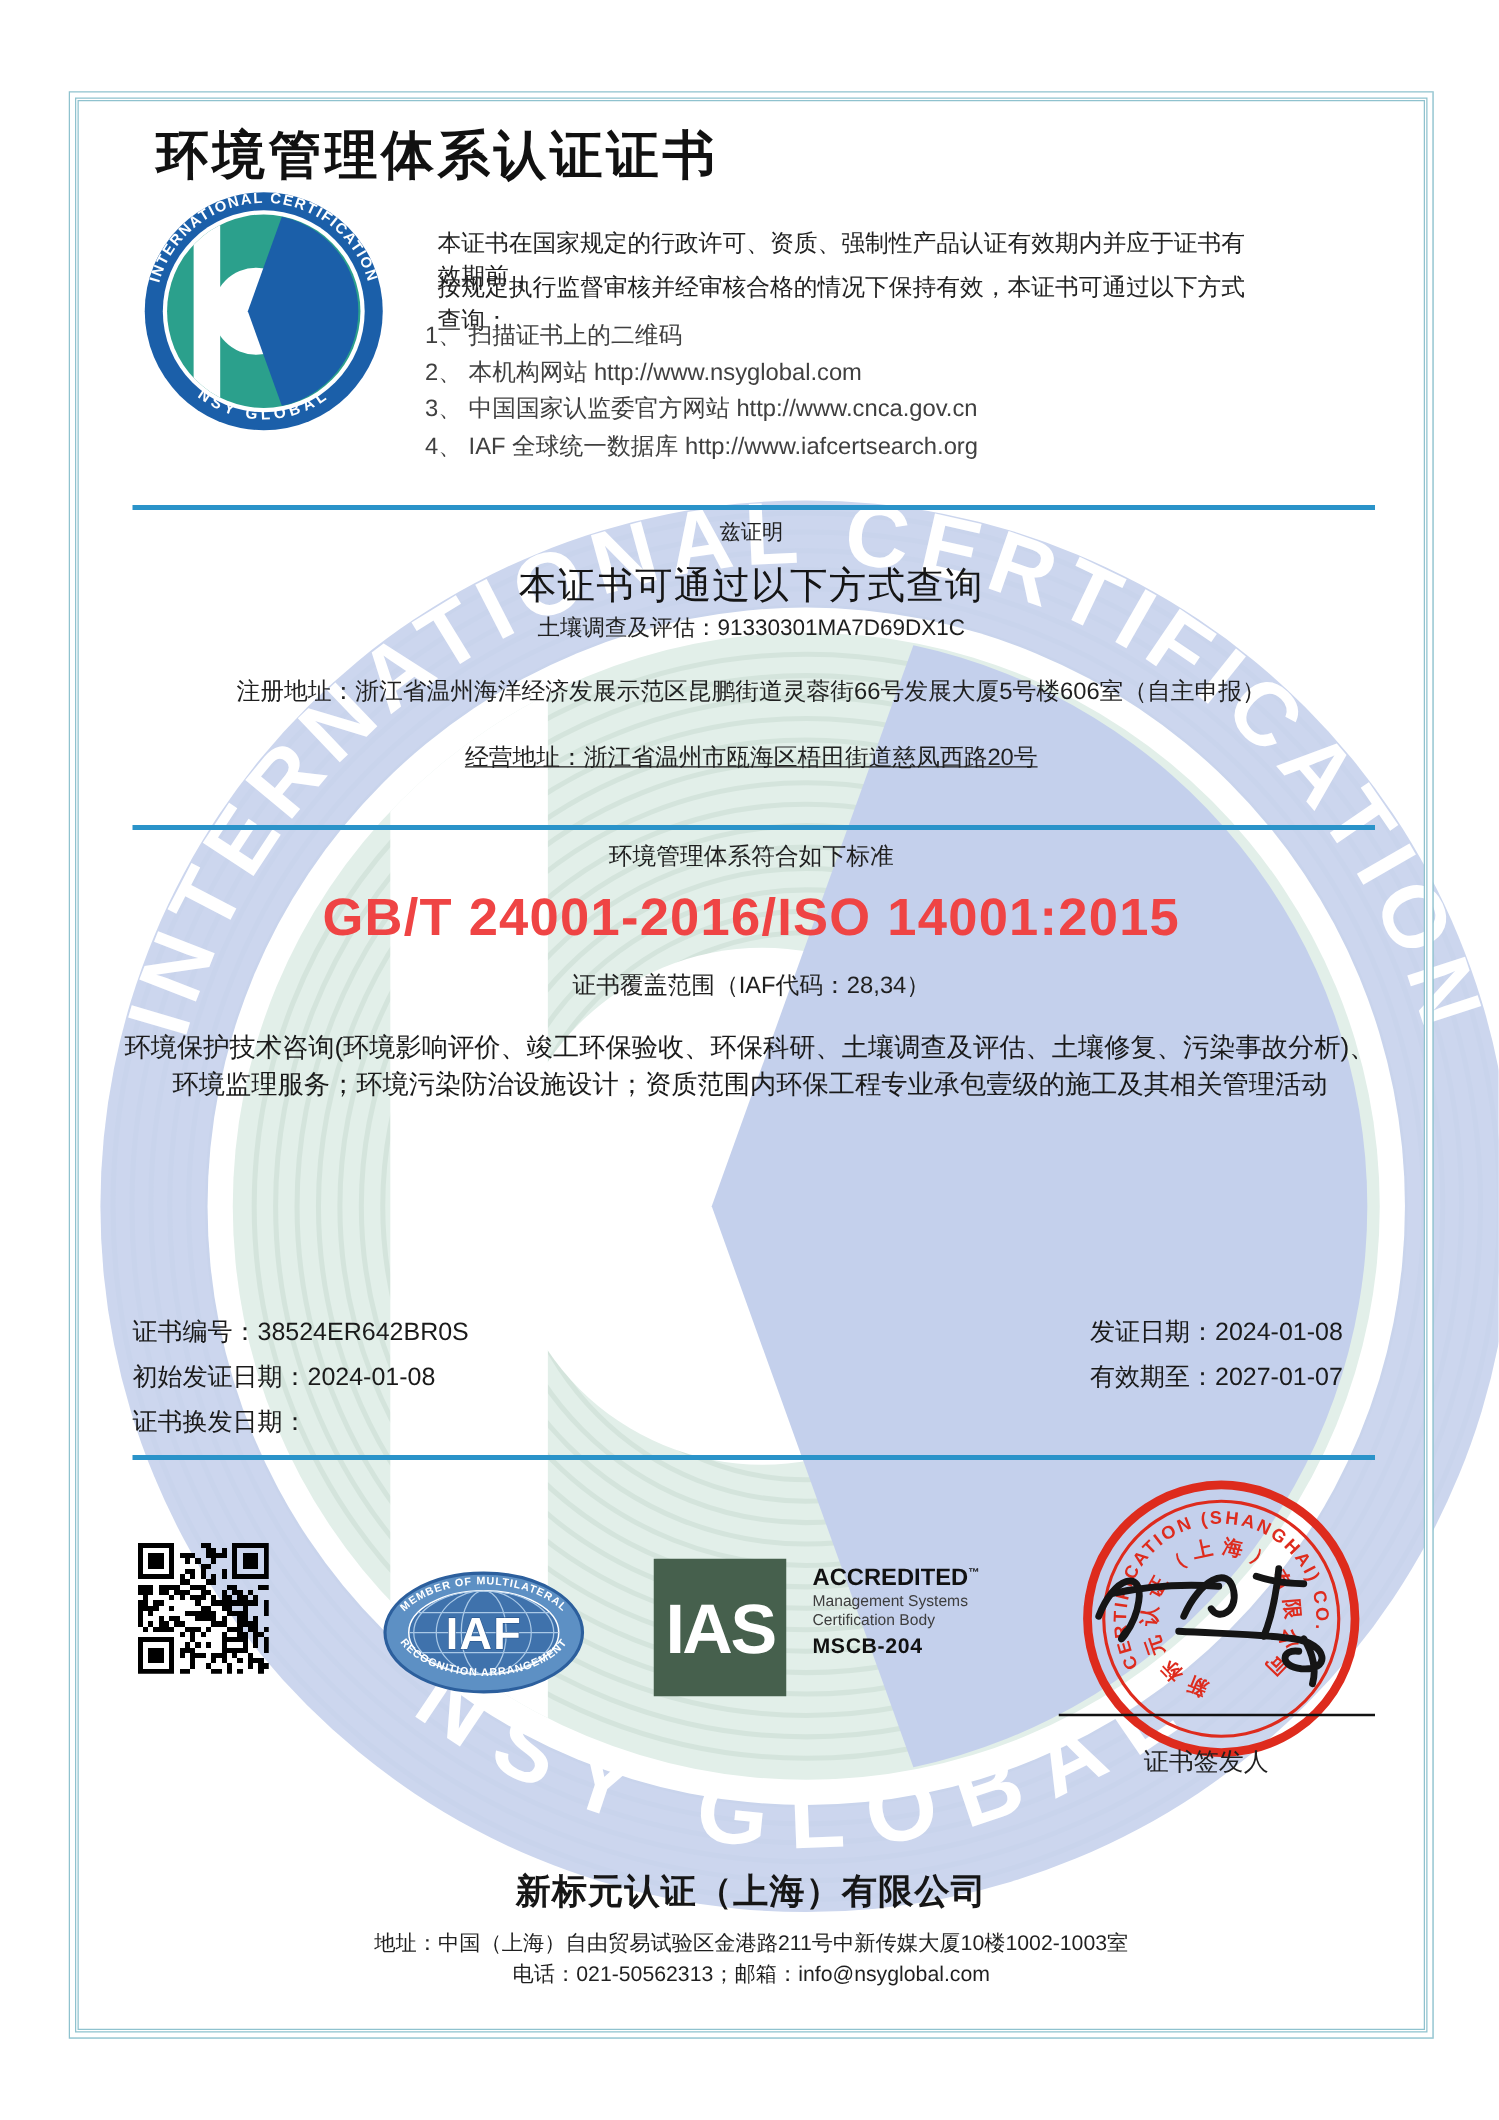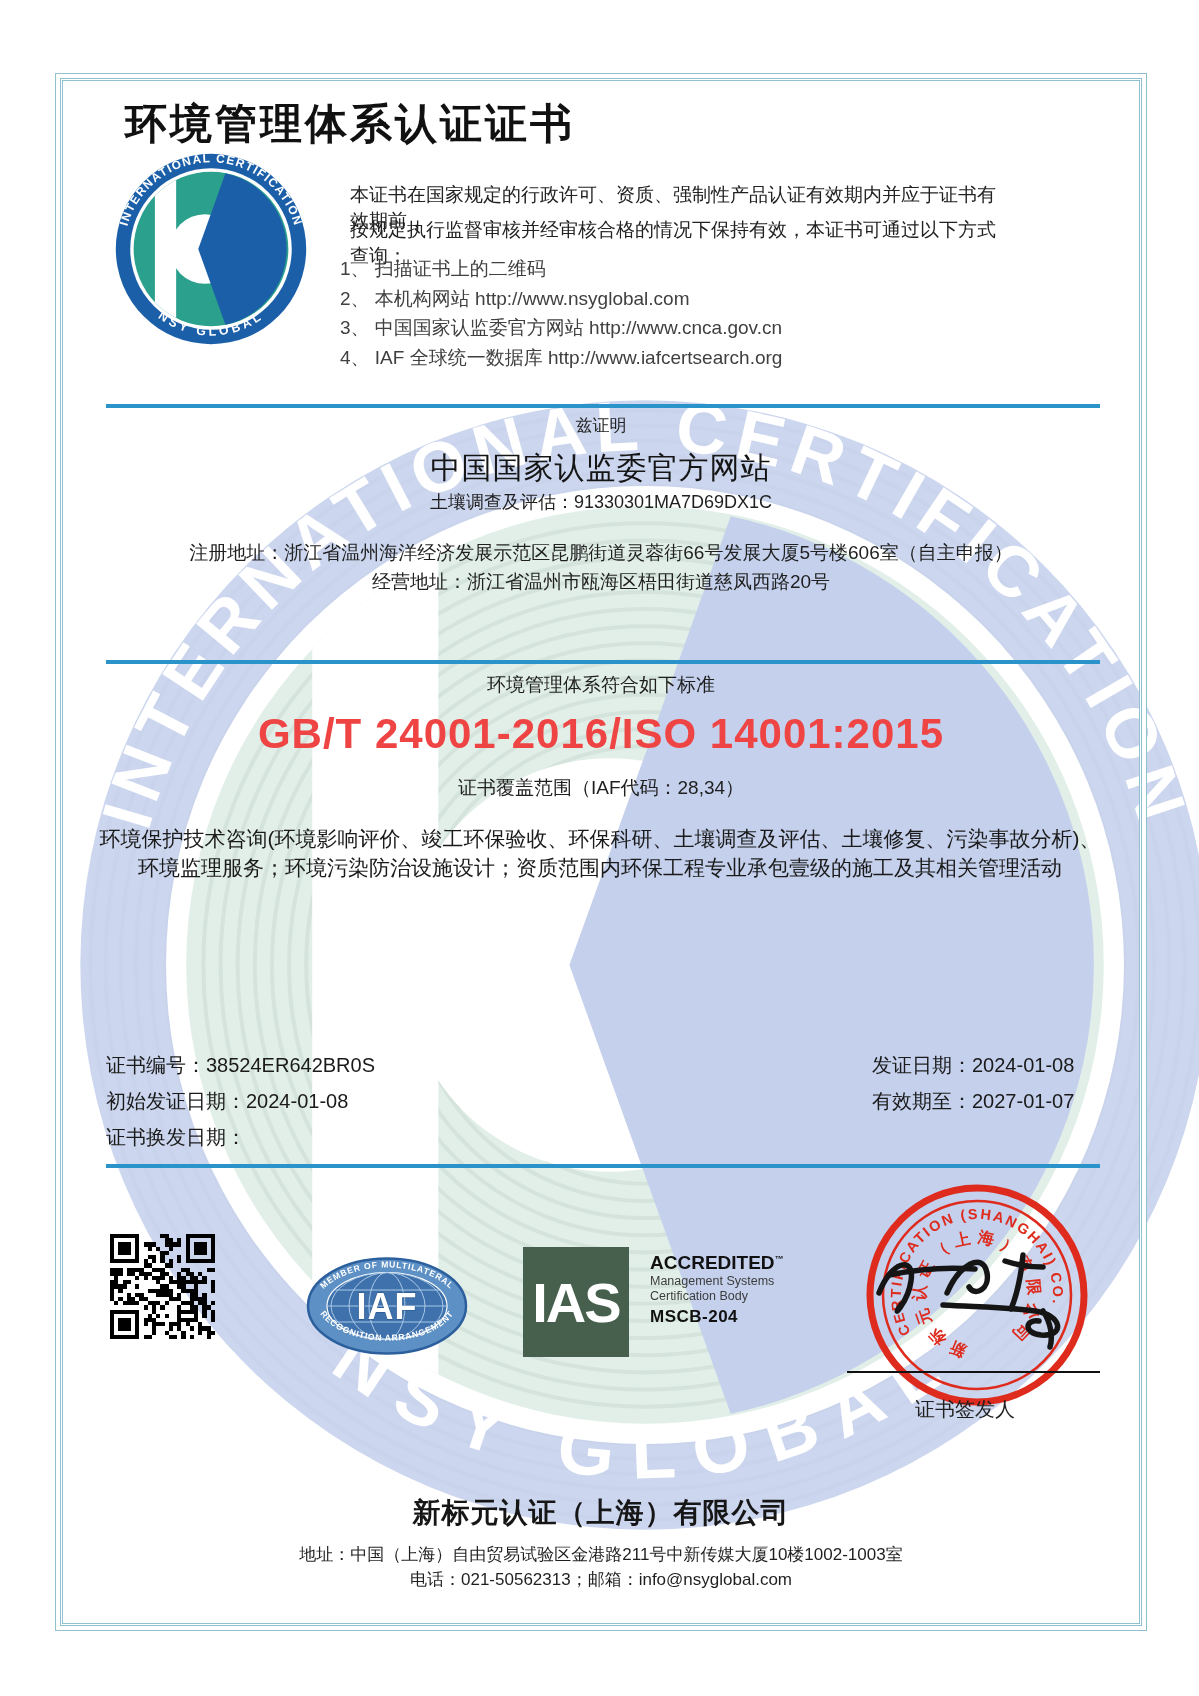--- a/index.html
+++ b/index.html
@@ -26,21 +26,21 @@
   .query-list{left:340px;top:254px;width:660px;font-size:19px;color:#404040;}
   .query-list div{height:29.5px;line-height:29.5px;}
 
   .hr{left:106px;width:994px;height:4px;background:var(--accent_blue);}
   .hr1{top:404px;} .hr2{top:660px;} .hr3{top:1164px;}
 
   .notary{top:414px;font-size:17px;}
   .company-name{top:448px;font-size:30px;font-weight:500;letter-spacing:1px;color:#151515;}
   .credit-code{top:490px;font-size:18px;}
   .reg-addr{top:540px;font-size:19px;}
-  .op-addr{top:569px;font-size:19px;}
+  .op-addr{top:593px;font-size:19px;text-decoration:underline;}
 
   .std-heading{top:672px;font-size:19px;}
   .standard-code{top:710px;font-size:42px;font-weight:700;letter-spacing:1px;color:#ef4444;}
   .scope-label{top:775px;font-size:19px;}
   .scope-text{top:825px;left:94px;width:1012px;text-align:center;font-size:21px;line-height:28.5px;color:#1a1a1a;}
 
   .row{font-size:20px;color:#1a1a1a;}
   .rowL{left:106px;} .rowR{left:872px;}
   .r1{top:1052px;} .r2{top:1088px;} .r3{top:1124px;}
 
@@ -167,21 +167,21 @@
   <div class="abs query-list">
     <div>1、 扫描证书上的二维码</div>
     <div>2、 本机构网站 http://www.nsyglobal.com</div>
     <div>3、 中国国家认监委官方网站 http://www.cnca.gov.cn</div>
     <div>4、 IAF 全球统一数据库 http://www.iafcertsearch.org</div>
   </div>
 
   <div class="abs hr hr1"></div>
 
   <div class="abs ctr notary">兹证明</div>
-  <div class="abs ctr company-name">中国国家认监委官方网站</div>
+  <div class="abs ctr company-name">本证书可通过以下方式查询</div>
   <div class="abs ctr credit-code">土壤调查及评估：91330301MA7D69DX1C</div>
   <div class="abs ctr reg-addr">注册地址：浙江省温州海洋经济发展示范区昆鹏街道灵蓉街66号发展大厦5号楼606室（自主申报）</div>
   <div class="abs ctr op-addr">经营地址：浙江省温州市瓯海区梧田街道慈凤西路20号</div>
 
   <div class="abs hr hr2"></div>
 
   <div class="abs ctr std-heading">环境管理体系符合如下标准</div>
   <div class="abs ctr standard-code">GB/T 24001-2016/ISO 14001:2015</div>
   <div class="abs ctr scope-label">证书覆盖范围（IAF代码：28,34）</div>
   <div class="abs scope-text">环境保护技术咨询(环境影响评价、竣工环保验收、环保科研、土壤调查及评估、土壤修复、污染事故分析)、环境监理服务；环境污染防治设施设计；资质范围内环保工程专业承包壹级的施工及其相关管理活动</div>

